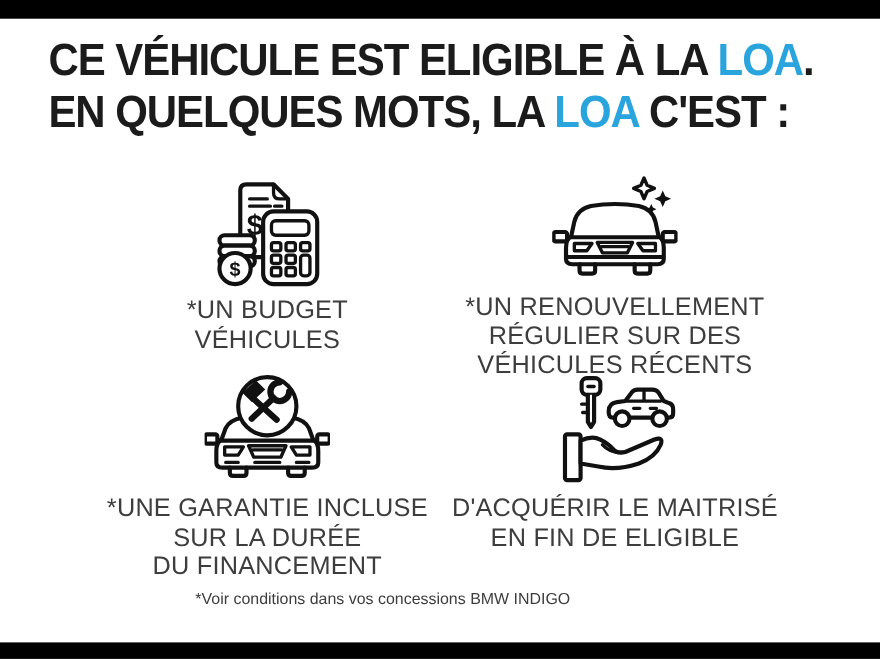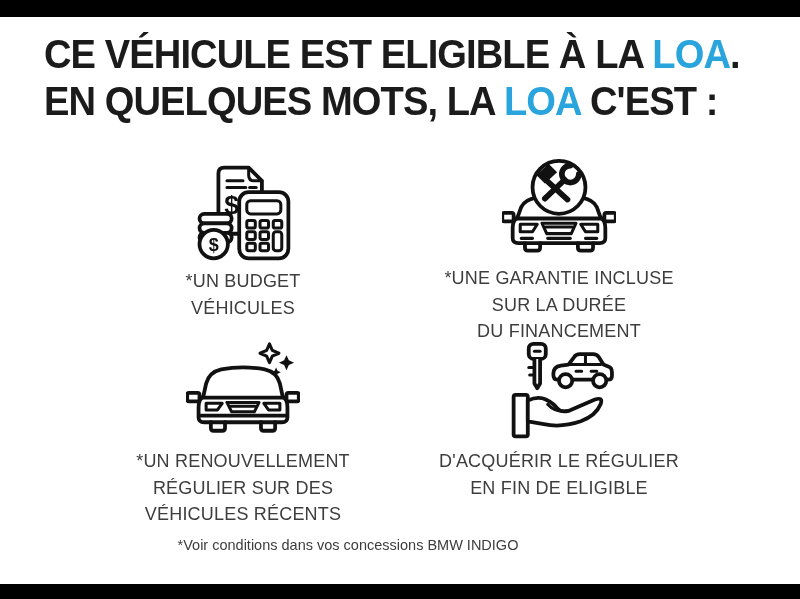--- a/index.html
+++ b/index.html
@@ -50,21 +50,21 @@
   }
   .icon-box {
     height: 107px;
     display: flex;
     align-items: center;
     justify-content: center;
   }
   .caption {
     margin-top: 3px;
     text-align: center;
-    font-size: 18px;
+    font-size: 23px;
     line-height: 26.5px;
     color: #3d3d3e;
     letter-spacing: 0.2px;
   }
   .caption span { display: block; }
 
   .footer {
     position: absolute;
     top: 537px;
     left: 0;
@@ -125,20 +125,52 @@
       <div class="caption">
         <span>*UN BUDGET</span>
         <span>VÉHICULES</span>
       </div>
     </div>
 
     <div class="feature">
       <div class="icon-box">
         <svg width="114" height="104" viewBox="0 0 120 110">
 
+          <path class="thin" fill="#ffffff" d="M88,4 L91,11 L98,14 L91,17 L88,24 L85,17 L78,14 L85,11 Z"></path>
+          <path class="solid" d="M106,16 L108.5,21.5 L114,24 L108.5,26.5 L106,32 L103.5,26.5 L98,24 L103.5,21.5 Z"></path>
+          <path class="solid" d="M95,29 L96.6,32.4 L100,34 L96.6,35.6 L95,39 L93.4,35.6 L90,34 L93.4,32.4 Z"></path>
+
+          <rect class="lnw" x="1" y="56" width="13" height="9" rx="2"></rect>
+          <rect class="lnw" x="106" y="56" width="13" height="9" rx="2"></rect>
+
+          <path class="lnw" d="M18,60 L21,46 Q24,34 37,31 Q48,29 60,29 Q72,29 83,31 Q96,34 99,46 L102,60 Q107,63 107,71 L107,82 Q107,87 101,87 L19,87 Q13,87 13,82 L13,71 Q13,63 18,60 Z"></path>
+          <path class="ln" d="M15,61 H105"></path>
+
+          <path class="thin" d="M21,67 H38 L33,74 H21 Z"></path>
+          <path class="thin" d="M99,67 H82 L87,74 H99 Z"></path>
+
+          <path class="thin" d="M43,66 H77 L72,76 H48 Z"></path>
+          <path class="thin" d="M47,70 H73"></path>
+          <path class="ln" d="M15,80 H105"></path>
+
+          <path class="ln" d="M26,87 V93 Q26,96 29,96 H38 Q41,96 41,93 V87"></path>
+          <path class="ln" d="M79,87 V93 Q79,96 82,96 H91 Q94,96 94,93 V87"></path>
+        </svg>
+      </div>
+      <div class="caption">
+        <span>*UN RENOUVELLEMENT</span>
+        <span>RÉGULIER SUR DES</span>
+        <span>VÉHICULES RÉCENTS</span>
+      </div>
+    </div>
+
+    <div class="feature">
+      <div class="icon-box">
+        <svg width="114" height="104" viewBox="0 0 120 110">
+
           <rect class="lnw" x="0" y="58" width="12" height="9" rx="2"></rect>
           <rect class="lnw" x="108" y="58" width="12" height="9" rx="2"></rect>
 
           <path class="lnw" d="M16,63 L20,52 Q24,44 36,42 Q48,40 60,40 Q72,40 84,42 Q96,44 100,52 L104,63 Q109,66 109,74 L109,85 Q109,90 103,90 L17,90 Q11,90 11,85 L11,74 Q11,66 16,63 Z"></path>
           <path class="ln" d="M13,64 H107"></path>
           <path class="thin" d="M19,70 H37 L32,78 H19 Z"></path>
           <path class="thin" d="M101,70 H83 L88,78 H101 Z"></path>
           <path class="thin" d="M42,69 H78 L73,80 H47 Z"></path>
           <path class="thin" d="M46,73 H74"></path>
           <path class="thin" d="M20,85 H32 M48,85 H72 M88,85 H100"></path>
@@ -158,70 +190,38 @@
         <span>*UNE GARANTIE INCLUSE</span>
         <span>SUR LA DURÉE</span>
         <span>DU FINANCEMENT</span>
       </div>
     </div>
 
     <div class="feature">
       <div class="icon-box">
         <svg width="114" height="104" viewBox="0 0 120 110">
 
-          <path class="thin" fill="#ffffff" d="M88,4 L91,11 L98,14 L91,17 L88,24 L85,17 L78,14 L85,11 Z"></path>
-          <path class="solid" d="M106,16 L108.5,21.5 L114,24 L108.5,26.5 L106,32 L103.5,26.5 L98,24 L103.5,21.5 Z"></path>
-          <path class="solid" d="M95,29 L96.6,32.4 L100,34 L96.6,35.6 L95,39 L93.4,35.6 L90,34 L93.4,32.4 Z"></path>
-
-          <rect class="lnw" x="1" y="56" width="13" height="9" rx="2"></rect>
-          <rect class="lnw" x="106" y="56" width="13" height="9" rx="2"></rect>
-
-          <path class="lnw" d="M18,60 L21,46 Q24,34 37,31 Q48,29 60,29 Q72,29 83,31 Q96,34 99,46 L102,60 Q107,63 107,71 L107,82 Q107,87 101,87 L19,87 Q13,87 13,82 L13,71 Q13,63 18,60 Z"></path>
-          <path class="ln" d="M15,61 H105"></path>
-
-          <path class="thin" d="M21,67 H38 L33,74 H21 Z"></path>
-          <path class="thin" d="M99,67 H82 L87,74 H99 Z"></path>
-
-          <path class="thin" d="M43,66 H77 L72,76 H48 Z"></path>
-          <path class="thin" d="M47,70 H73"></path>
-          <path class="ln" d="M15,80 H105"></path>
-
-          <path class="ln" d="M26,87 V93 Q26,96 29,96 H38 Q41,96 41,93 V87"></path>
-          <path class="ln" d="M79,87 V93 Q79,96 82,96 H91 Q94,96 94,93 V87"></path>
-        </svg>
-      </div>
-      <div class="caption">
-        <span>*UN RENOUVELLEMENT</span>
-        <span>RÉGULIER SUR DES</span>
-        <span>VÉHICULES RÉCENTS</span>
-      </div>
-    </div>
-
-    <div class="feature">
-      <div class="icon-box">
-        <svg width="114" height="104" viewBox="0 0 120 110">
-
           <rect class="lnw" x="28" y="4" width="18" height="16" rx="5"></rect>
           <path class="thin" d="M34,12 H40"></path>
           <path class="lnw" d="M34,20 V46 L37,51 L40,46 V20"></path>
           <path class="thin" d="M34,29 H28 M34,37 H29"></path>
 
           <path class="lnw" d="M54,36 Q54,28 62,27 L70,26 L76,18 Q78,15 82,15 L96,15 Q100,15 102,18 L107,26 L112,28 Q116,29 116,34 V38 Q116,42 112,42 L58,42 Q54,42 54,36 Z"></path>
           <path class="thin" d="M72,26 H104 M88,16 V26"></path>
           <path class="thin" d="M78,33 H84 M94,33 H100"></path>
           <circle class="lnw" cx="67" cy="43" r="7"></circle>
           <circle class="lnw" cx="103" cy="43" r="7"></circle>
 
           <rect class="lnw" x="12" y="58" width="15" height="44" rx="2"></rect>
           <path class="lnw" d="M27,64 Q38,59 46,63 Q54,67 58,72 Q62,77 70,75 L98,63 Q107,60 104,68 Q99,80 83,86 Q62,93 44,89 L27,86 Z"></path>
           <path class="thin" d="M48,68 Q56,77 69,75"></path>
         </svg>
       </div>
       <div class="caption">
-        <span>D'ACQUÉRIR LE RÉGULIER</span>
+        <span>D'ACQUÉRIR LE MAITRISÉ</span>
         <span>EN FIN DE ELIGIBLE</span>
       </div>
     </div>
 
   </div>
 
   <div class="footer">*Voir conditions dans vos concessions BMW INDIGO</div>
 </div>
 
 </body></html>

